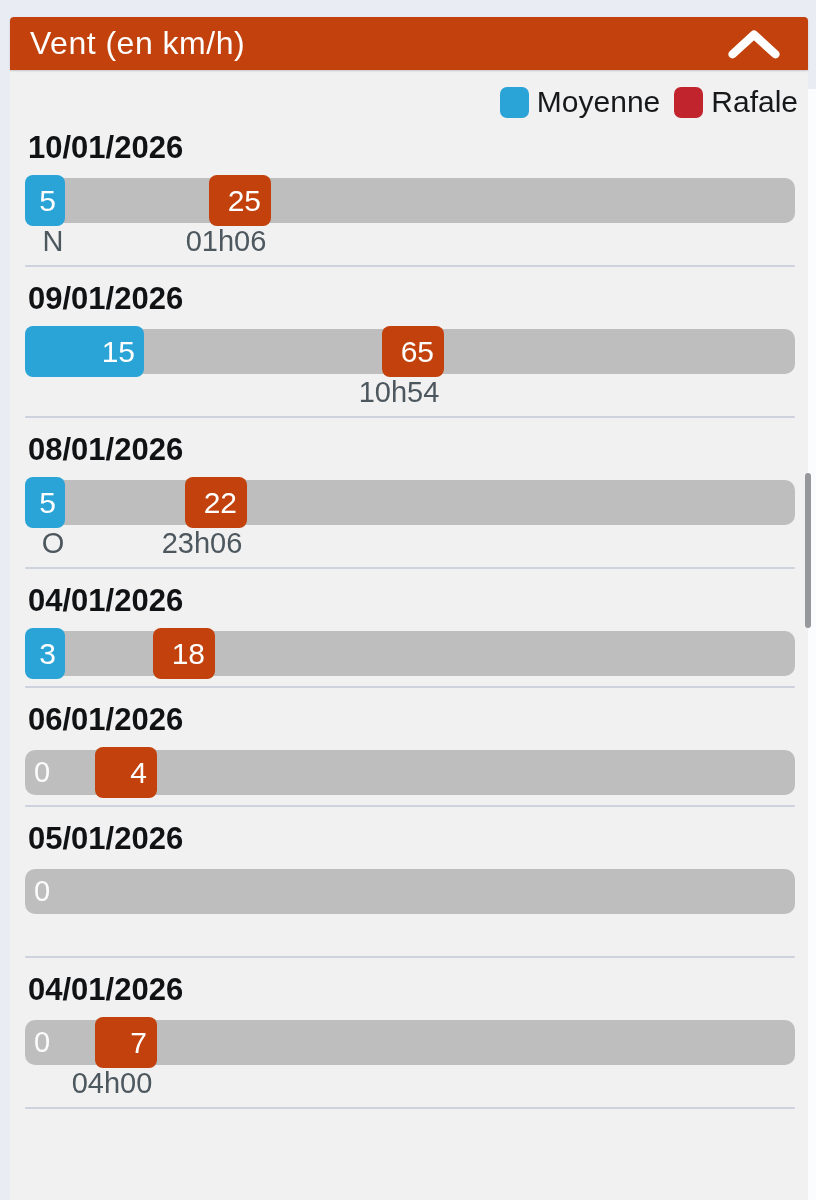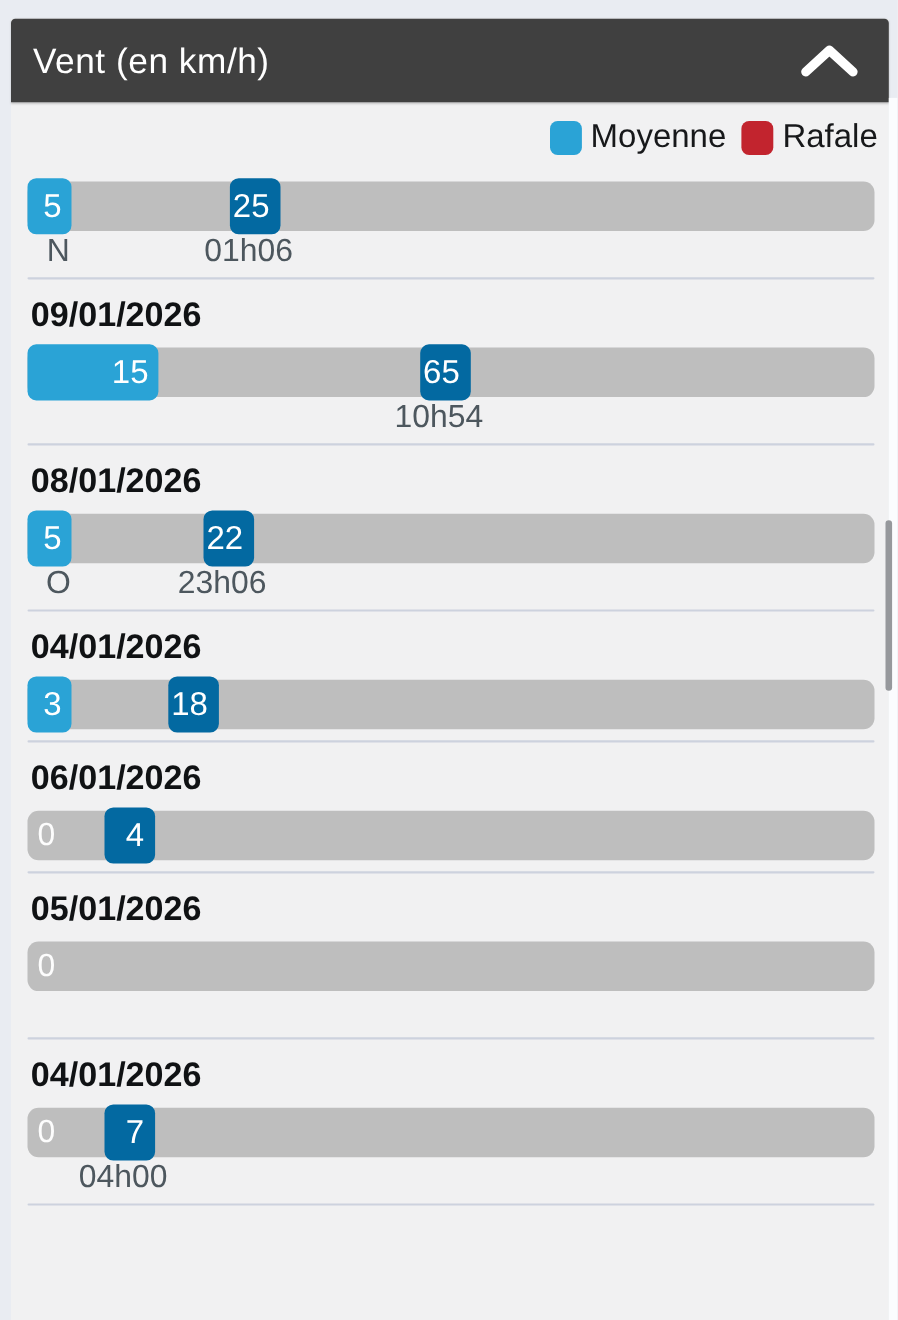--- a/index.html
+++ b/index.html
@@ -8,21 +8,21 @@
     font-family:"Liberation Sans", sans-serif;
     background:#e9ecf2;
     position:relative;
   }
   .card {
     position:absolute; left:10px; top:17px; width:798px; height:1183px;
     background:#f1f1f2;
   }
   
   .section-header {
-    height:76px; background:#404040; border-radius:4px 4px 0 0;
+    height:53px; background:#c2410c; border-radius:4px 4px 0 0;
     display:flex; align-items:center; justify-content:space-between;
     padding:0 26px 0 20px; cursor:pointer;
     box-shadow:0 1px 2px rgba(0,0,0,.18);
     text-align:right;
   }
   .section-header .title { color:#fff; font-size:32px; font-weight:400; letter-spacing:.5px; }
   .chev { width:56px; height:34px; display:block; }
   
   .legend {
     margin-top:14px; height:36px; display:flex; justify-content:flex-end;
@@ -42,21 +42,21 @@
   }
   .bar {
     position:relative; height:45px; background:#bebebe; border-radius:10px;
     margin-top:12px; margin-bottom:2px;
   }
   .chip {
     position:absolute; top:-3px; height:51px; border-radius:8px;
     color:#fff; font-size:30px; line-height:51px; text-align:right;
   }
   .chip.avg  { left:0; background:#2aa3d6; padding-right:9px; }
-  .chip.gust { width:46px; background:#0369a1; padding-right:10px; }
+  .chip.gust { width:62px; background:#c2410c; padding-right:10px; }
   .zero {
     position:absolute; left:9px; top:0; height:45px; line-height:45px;
     color:#fdfdfd; font-size:29px;
   }
   .sub { position:relative; height:30px; font-size:29px; color:#4d575e; }
   .sub .dir  { position:absolute; left:0; width:56px; text-align:center; }
   .sub .time { position:absolute; width:124px; text-align:center; }
   .divider {
     height:2px; background:#cdd2de; margin-top:10px; margin-bottom:14px;
     border-radius:1px;
@@ -88,20 +88,21 @@
       <span class="lab">Moyenne</span>
     </div>
     <div class="item">
       <span class="swatch red"></span>
       <span class="lab">Rafale</span>
     </div>
   </div>
 
   <div class="days">
       <div class="day">
+        <div class="date">10/01/2026</div>
         <div class="bar">
           <span class="chip avg" style="width:40px">5</span>
           <span class="chip gust" style="left:184px">25</span>
         </div>
         <div class="sub">
           <span class="dir">N</span>
           <span class="time" style="left:139px">01h06</span>
         </div>
         <div class="divider"></div>
       </div>

